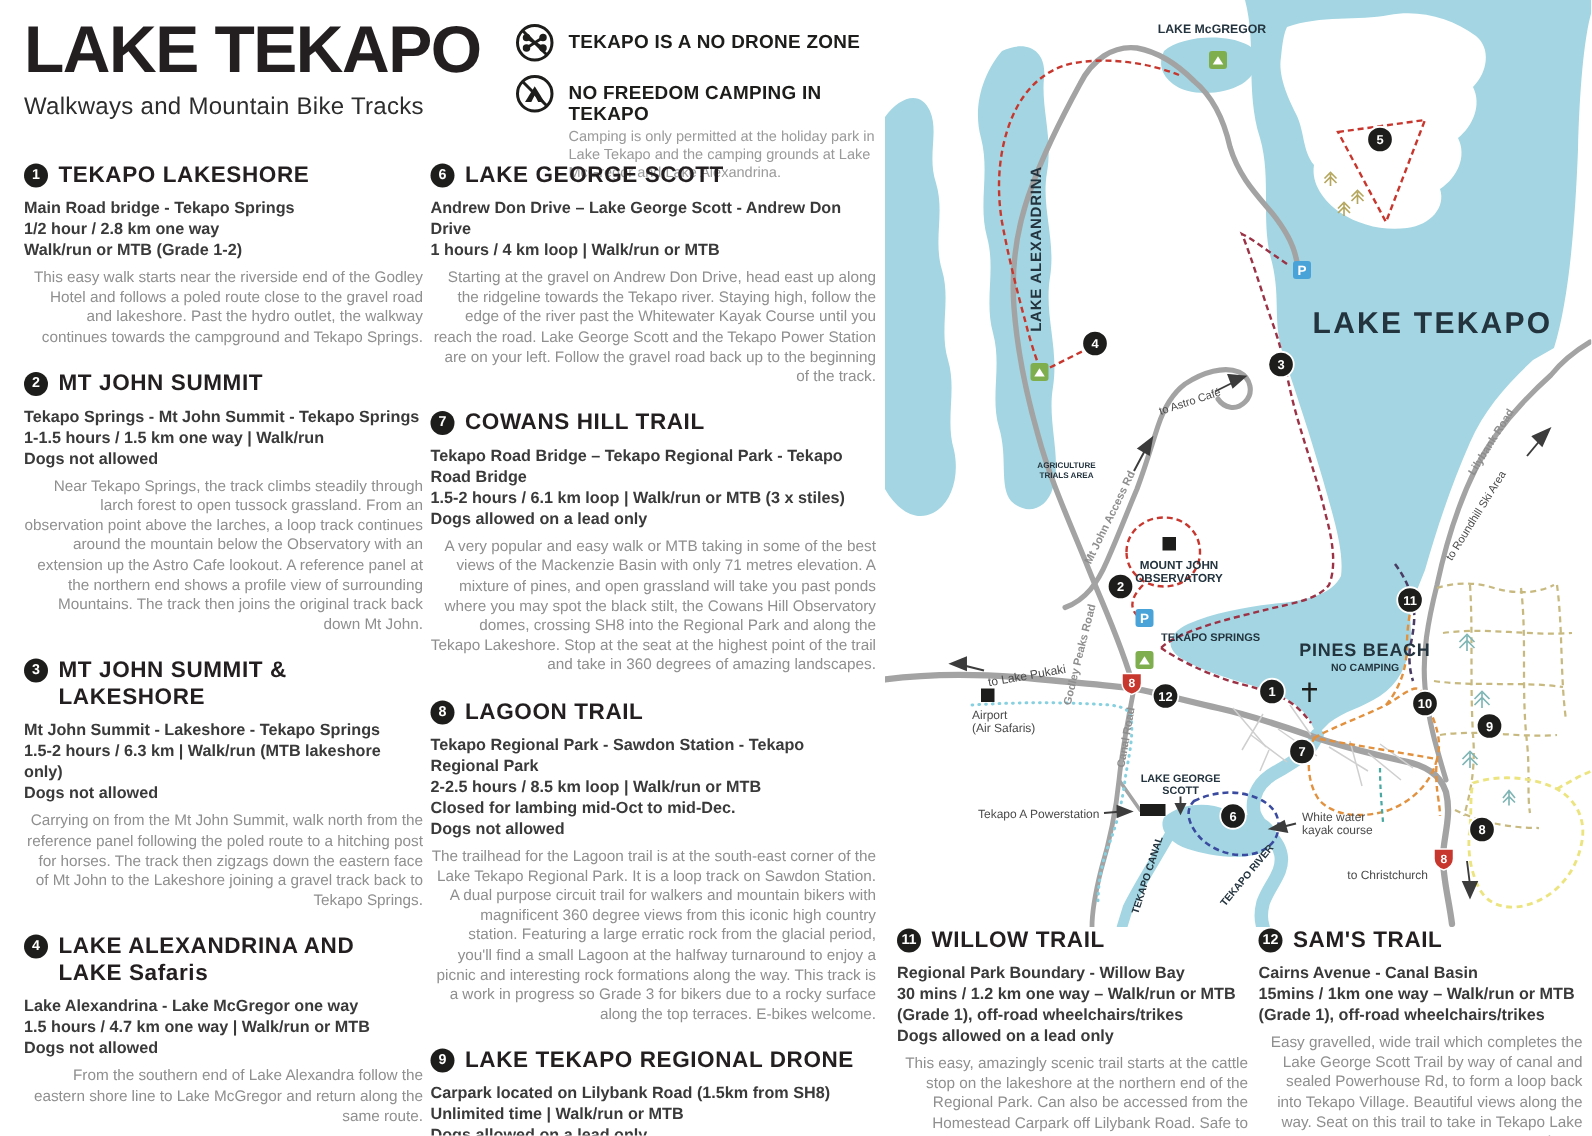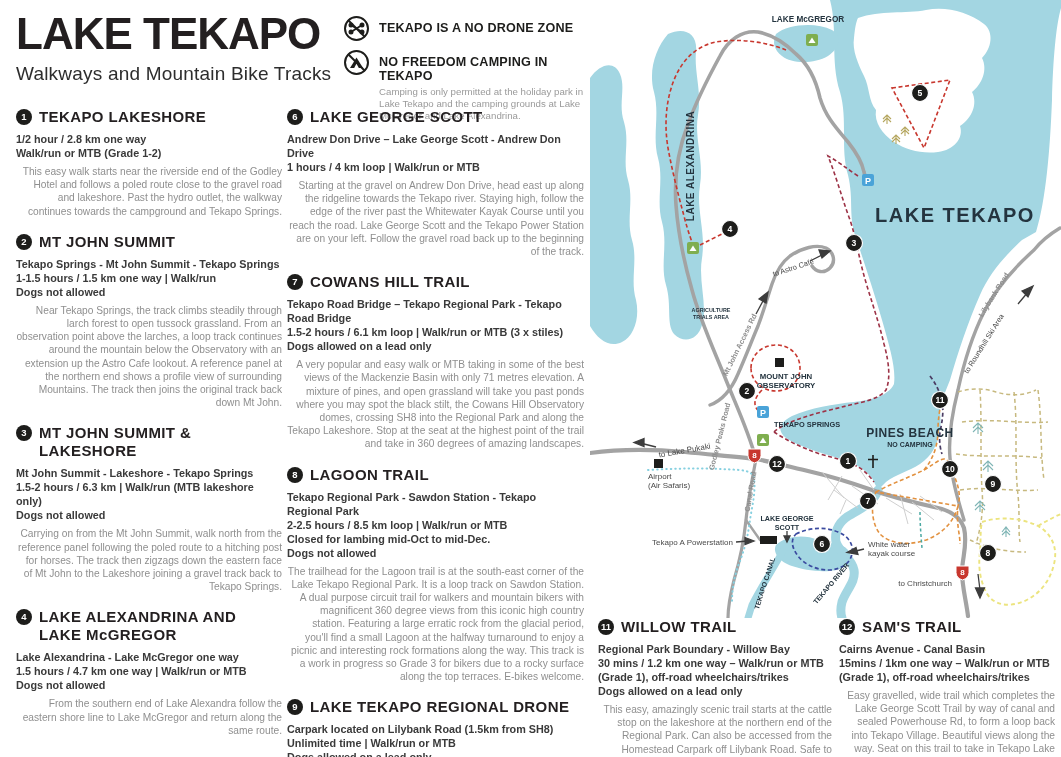--- a/index.html
+++ b/index.html
@@ -1,21 +1,21 @@
 <!DOCTYPE html>
 <html><head>
 <meta charset="utf-8">
 <style>
   html,body{margin:0;padding:0;background:#fff;}
   body{width:1061px;height:757px;position:relative;font-family:"Liberation Sans",sans-serif;color:#231f20;overflow:hidden;}
 
   
   .title-block{position:absolute;left:16px;top:10px;}
   .title-block h1{margin:0;font-size:44px;font-weight:bold;letter-spacing:-1px;color:#231f20;line-height:48px;}
-  .title-block .subtitle{font-size:19px;color:#2d2d2d;margin-top:5px;letter-spacing:.2px;}
+  .title-block .subtitle{font-size:16px;color:#2d2d2d;margin-top:5px;letter-spacing:.2px;}
 
   .notices{position:absolute;left:343px;top:15px;width:252px;}
   .notice{display:flex;gap:9px;margin-bottom:7px;}
   .notice .nicon{flex:0 0 27px;height:27px;}
   .notice .ntitle{font-size:12.6px;font-weight:bold;color:#1d1d1b;letter-spacing:.2px;padding-top:6px;}
   .notice .nbody{font-size:9.7px;line-height:12px;color:#9a9a9a;margin-top:3px;width:218px;}
 
   
   .col{position:absolute;}
   #col1{left:16px;top:108px;width:266px;}
@@ -79,20 +79,21 @@
   </div>
 </div>
 
 <div class="col" id="col1">
   <div class="trail">
     <div class="trail-head">
         <span class="badge">1</span>
         <span class="tname">TEKAPO LAKESHORE</span>
       </div>
     <div class="details">
+        <div>Main Road bridge - Tekapo Springs</div>
         <div>1/2 hour / 2.8 km one way</div>
         <div>Walk/run or MTB (Grade 1-2)</div>
       </div>
     <div class="desc">This easy walk starts near the riverside end of the Godley Hotel and follows a poled route close to the gravel road and lakeshore. Past the hydro outlet, the walkway continues towards the campground and Tekapo Springs.</div>
   </div>
   <div class="trail">
     <div class="trail-head">
         <span class="badge">2</span>
         <span class="tname">MT JOHN SUMMIT</span>
       </div>
@@ -111,21 +112,21 @@
     <div class="details">
         <div>Mt John Summit - Lakeshore - Tekapo Springs</div>
         <div>1.5-2 hours / 6.3 km | Walk/run (MTB lakeshore only)</div>
         <div>Dogs not allowed</div>
       </div>
     <div class="desc">Carrying on from the Mt John Summit, walk north from the reference panel following the poled route to a hitching post for horses. The track then zigzags down the eastern face of Mt John to the Lakeshore joining a gravel track back to Tekapo Springs.</div>
   </div>
   <div class="trail">
     <div class="trail-head">
         <span class="badge">4</span>
-        <span class="tname">LAKE ALEXANDRINA AND LAKE McGREGOR</span>
+        <span class="tname">LAKE ALEXANDRINA AND LAKE Safaris</span>
       </div>
     <div class="details">
         <div>Lake Alexandrina - Lake McGregor one way</div>
         <div>1.5 hours / 4.7 km one way | Walk/run or MTB</div>
         <div>Dogs not allowed</div>
       </div>
     <div class="desc">From the southern end of Lake Alexandra follow the eastern shore line to Lake McGregor and return along the same route.</div>
   </div>
 
 </div>

